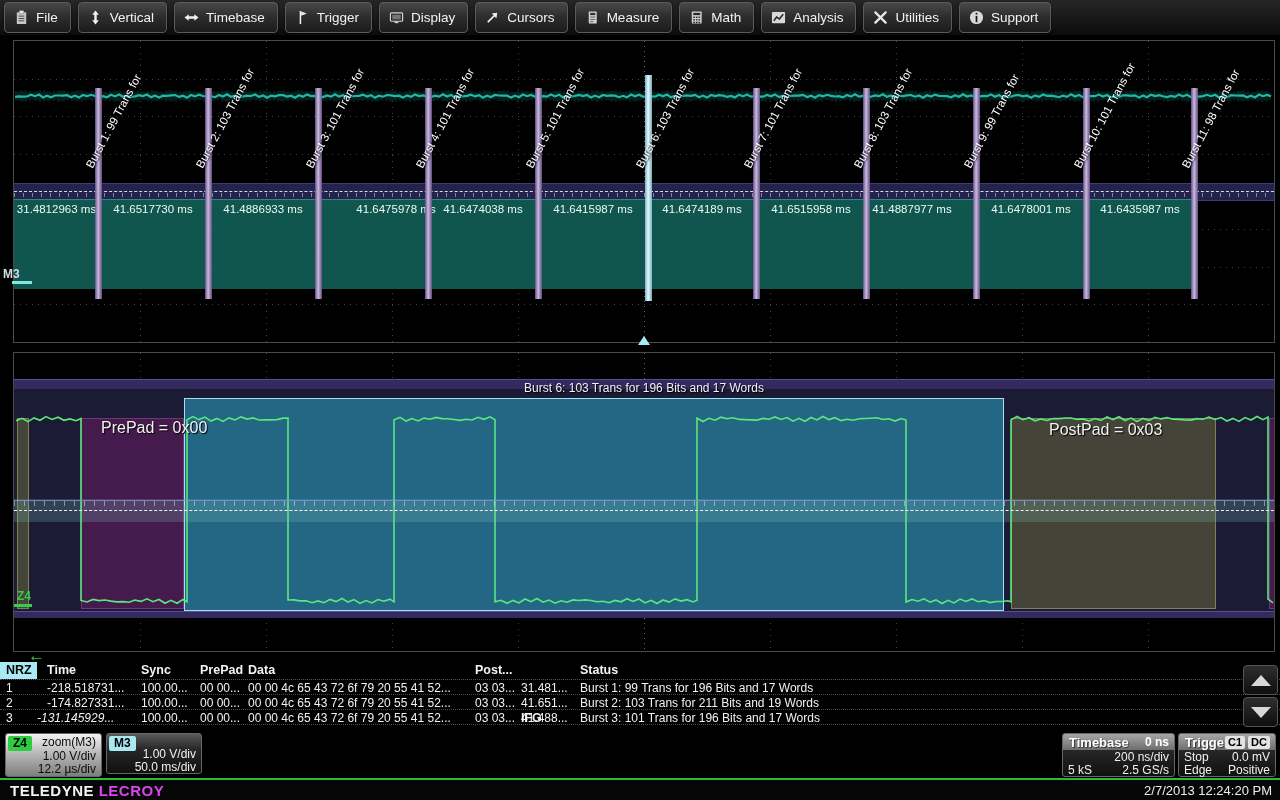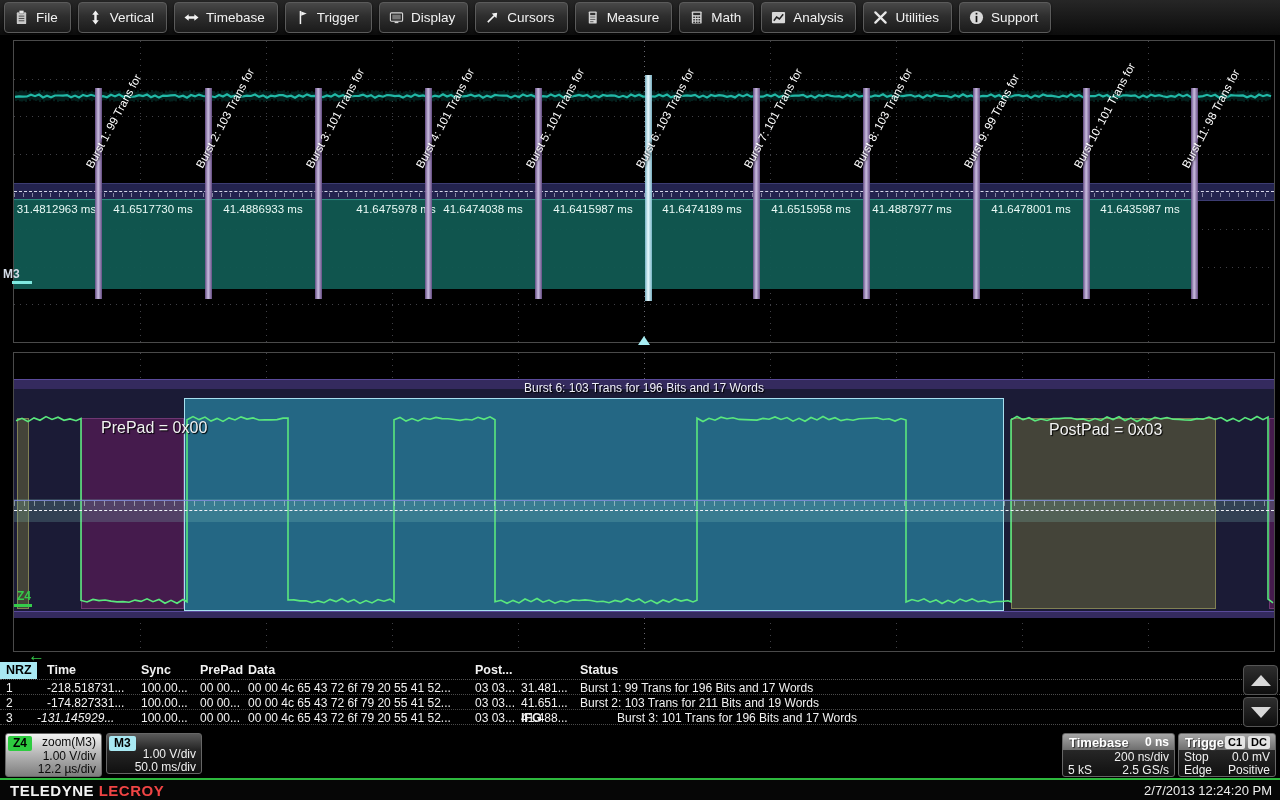--- a/index.html
+++ b/index.html
@@ -87,21 +87,21 @@
   .hdr-strip{position:absolute;left:0;right:0;top:0;height:16px;border-radius:2px 2px 0 0;
         background:linear-gradient(180deg,#a6a6a6,#6e6e6e);}
   .hdr-title{position:absolute;left:6px;top:1px;font-weight:bold;font-size:13px;color:#fff;
         text-shadow:1px 1px 1px #333;}
   .mini-badge{display:inline-block;padding:0 3px;margin-left:3px;background:#e4e4e4;color:#000;
         font-weight:bold;font-size:11px;border-radius:2px;line-height:13px;}
   
   #green-line{position:absolute;left:0;top:778px;width:1280px;height:2px;background:#2db83d;z-index:15;}
   #footer{position:absolute;left:0;top:780px;width:1280px;height:20px;background:#060606;z-index:15;}
   #brand{position:absolute;left:10px;top:2px;font-size:15px;letter-spacing:.5px;}
-  #brand b{color:#f2f2f2;} #brand span{color:#ef4444;font-weight:bold;}
+  #brand b{color:#f2f2f2;} #brand span{color:#d946ef;font-weight:bold;}
   #datetime{position:absolute;right:8px;top:3px;font-size:13px;color:#ececec;}
 </style>
 </head>
 <body>
 
 <div id="screen">
 
   <div id="menu-bar">
       <div class="menu-btn">
         <span class="mi">
@@ -372,21 +372,21 @@
         <div class="t-cell" style="left: 580px;">Burst  2: 103 Trans for 211 Bits and 19 Words</div>
       </div>
       <div class="t-row">
         <div class="t-cell" style="left: 6px;">3</div>
         <div class="t-cell" style="left: 37px; font-style: italic;">-131.145929...</div>
         <div class="t-cell" style="left: 141px;">100.00...</div>
         <div class="t-cell" style="left: 200px;">00 00...</div>
         <div class="t-cell" style="left: 248px;">00 00 4c 65 43 72 6f 79 20 55 41 52...</div>
         <div class="t-cell" style="left: 475px;">03 03...</div>
         <div class="t-cell" style="left: 521px;">41.488...</div>
-        <div class="t-cell" style="left: 580px; margin-left: 37px;">Burst  3: 101 Trans for 196 Bits and 17 Words</div>
+        <div class="t-cell" style="left: 580px;">Burst  3: 101 Trans for 196 Bits and 17 Words</div>
       </div>
     </div>
   <div id="scrollers">
     <div class="scr-btn">
         <div class="tri-up"></div>
       </div>
     <div class="scr-btn">
         <div class="tri-dn"></div>
       </div>
   </div>

